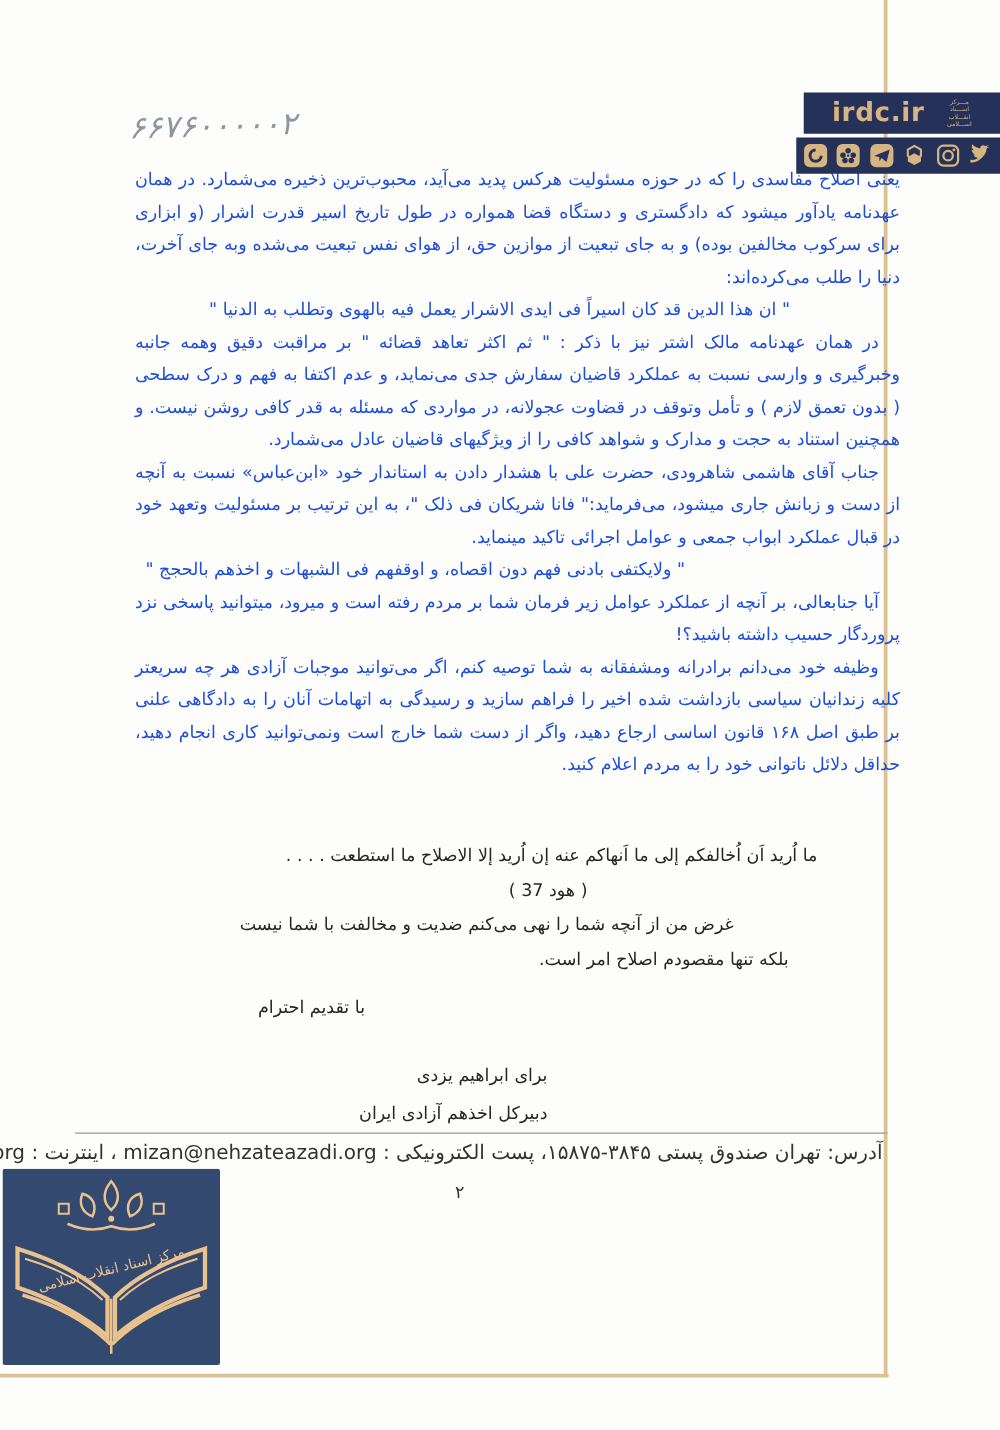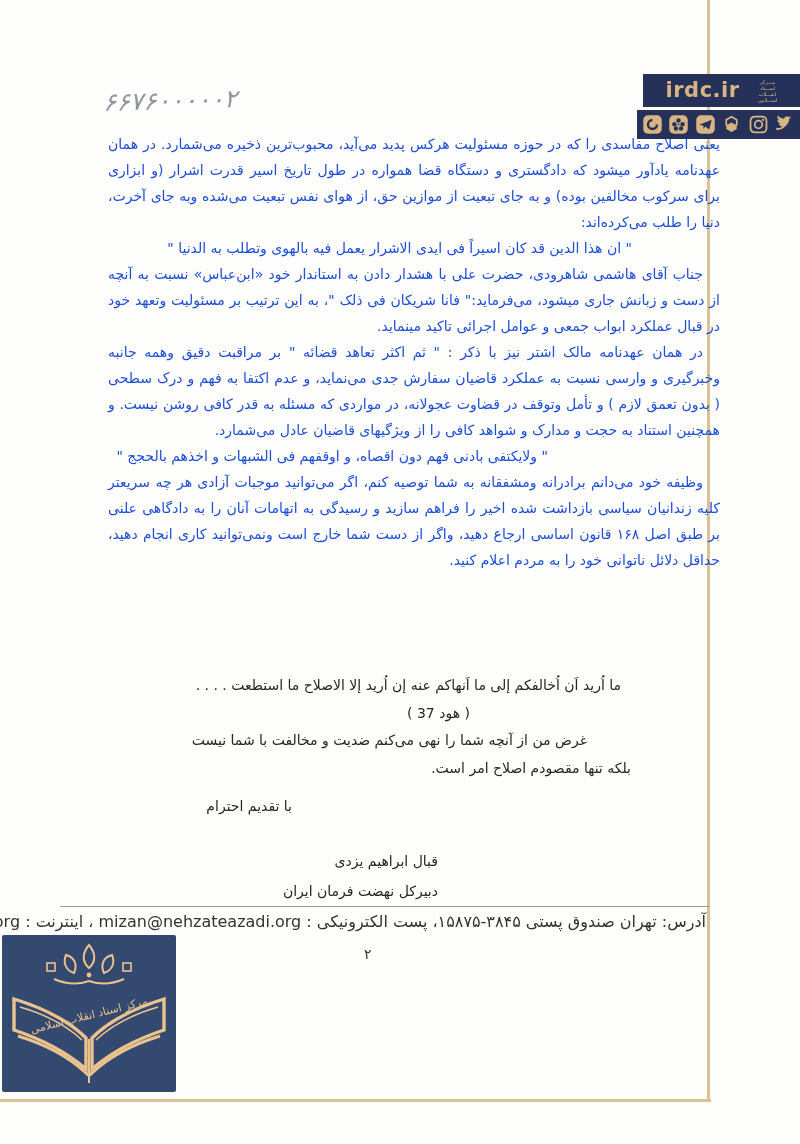--- a/index.html
+++ b/index.html
@@ -29,21 +29,21 @@
   .body-text{position:absolute;left:95px;top:131px;width:612px;direction:rtl;
              text-align:justify;font-size:14px;line-height:26px;color:#1d4ed8;margin-left:13px;}
   .body-text p{margin:0;}
   .indent{text-indent:17px;}
   .quote{text-align:right;padding-right:88px;margin:2px 0 3px;}
   .quote.q2{padding-right:172px;}
 
   .closing{position:absolute;left:95px;top:672px;width:612px;direction:rtl;
            font-size:14px;line-height:27.5px;color:#262626;}
   .closing p{margin:0;text-align:right;}
-  .cl1{padding-right:86px;}
+  .cl1{padding-right:53px;}
   .cl2{padding-right:237px;}
   .cl3{padding-right:120px;}
   .cl4{padding-right:76px;}
 
   .signoff{position:absolute;right:508px;top:798px;direction:rtl;font-size:14px;color:#262626;margin-left:12px;}
   .signature{position:absolute;right:362px;top:846px;direction:rtl;text-align:right;
              font-size:14px;line-height:30px;color:#262626;}
 
   
   .footer-rule{position:absolute;left:60px;top:906px;width:650px;height:1px;background:#9a9a9a;}
@@ -106,37 +106,38 @@
     <svg class="icon" viewBox="0 0 20 20">
       <path fill="#d7b582" d="M2.2 15.2c2.6.3 5-.4 7-2 4.2-3.2 5.6-7 5.2-8.4l2.3-1.5-2.2.4 1.6-1.9-2.4 1C12.3 1.3 9.9 2.1 9.6 4.5c-2.4-.3-4.5-1.4-6-3.1-.8 1.7-.2 3.5 1.3 4.6-.6 0-1.2-.2-1.7-.5 0 1.8 1.2 3.2 2.9 3.7-.5.1-1 .1-1.6 0 .5 1.5 1.9 2.5 3.5 2.6-1.6 1.2-3.6 1.7-5.8 1.4z"></path>
     </svg>
   </div>
 
   <div class="hand-num">۶۶۷۶۰۰۰۰۰۲</div>
 
   <div class="body-text">
     <p>یعنی اصلاح مفاسدی را که در حوزه مسئولیت هرکس پدید می‌آید، محبوب‌ترین ذخیره می‌شمارد. در همان عهدنامه یادآور میشود که دادگستری و دستگاه قضا همواره در طول تاریخ اسیر قدرت اشرار (و ابزاری برای سرکوب مخالفین بوده) و به جای تبعیت از موازین حق، از هوای نفس تبعیت می‌شده وبه جای آخرت، دنیا را طلب می‌کرده‌اند:</p>
     <p class="quote">" ان هذا الدین قد کان اسیراً فی ایدی الاشرار یعمل فیه بالهوی وتطلب به الدنیا "</p>
+    <p class="indent">در همان عهدنامه مالک اشتر نیز با ذکر : " ثم اکثر تعاهد قضائه " بر مراقبت دقیق وهمه جانبه وخبرگیری و وارسی نسبت به عملکرد قاضیان سفارش جدی می‌نماید، و عدم اکتفا به فهم و درک سطحی ( بدون تعمق لازم ) و تأمل وتوقف در قضاوت عجولانه، در مواردی که مسئله به قدر کافی روشن نیست. و همچنین استناد به حجت و مدارک و شواهد کافی را از ویژگیهای قاضیان عادل می‌شمارد.</p>
     <p class="indent">جناب آقای هاشمی شاهرودی، حضرت علی با هشدار دادن به استاندار خود «ابن‌عباس» نسبت به آنچه از دست و زبانش جاری میشود، می‌فرماید:" فانا شریکان فی ذلک "، به این ترتیب بر مسئولیت وتعهد خود در قبال عملکرد ابواب جمعی و عوامل اجرائی تاکید مینماید.</p>
-    <p class="indent">در همان عهدنامه مالک اشتر نیز با ذکر : " ثم اکثر تعاهد قضائه " بر مراقبت دقیق وهمه جانبه وخبرگیری و وارسی نسبت به عملکرد قاضیان سفارش جدی می‌نماید، و عدم اکتفا به فهم و درک سطحی ( بدون تعمق لازم ) و تأمل وتوقف در قضاوت عجولانه، در مواردی که مسئله به قدر کافی روشن نیست. و همچنین استناد به حجت و مدارک و شواهد کافی را از ویژگیهای قاضیان عادل می‌شمارد.</p>
     <p class="quote q2">" ولایکتفی بادنی فهم دون اقصاه، و اوقفهم فی الشبهات و اخذهم بالحجج "</p>
+    <p class="indent">آیا جنابعالی، بر آنچه از عملکرد عوامل زیر فرمان شما بر مردم رفته است و میرود، میتوانید پاسخی نزد پروردگار حسیب داشته باشید؟!</p>
     <p class="indent">وظیفه خود می‌دانم برادرانه ومشفقانه به شما توصیه کنم، اگر می‌توانید موجبات آزادی هر چه سریعتر کلیه زندانیان سیاسی بازداشت شده اخیر را فراهم سازید و رسیدگی به اتهامات آنان را به دادگاهی علنی بر طبق اصل ۱۶۸ قانون اساسی ارجاع دهید، واگر از دست شما خارج است ونمی‌توانید کاری انجام دهید، حداقل دلائل ناتوانی خود را به مردم اعلام کنید.</p>
   </div>
 
   <div class="closing">
     <p class="cl1">ما اُرید اَن اُخالفکم إلی ما اَنهاکم عنه إن اُرید إلا الاصلاح ما استطعت . . . .</p>
     <p class="cl2">( هود 37 )</p>
     <p class="cl3">غرض من از آنچه شما را نهی می‌کنم ضدیت و مخالفت با شما نیست</p>
     <p class="cl4">بلکه تنها مقصودم اصلاح امر است.</p>
   </div>
 
   <div class="signoff">با تقدیم احترام</div>
   <div class="signature">
-    <div>قبال ابراهیم یزدی</div>
-    <div>دبیرکل نهضت فرمان ایران</div>
+    <div>برای ابراهیم یزدی</div>
+    <div>دبیرکل اخذهم آزادی ایران</div>
   </div>
 
   <div class="footer-rule"></div>
   <div class="footer-text">آدرس: تهران صندوق پستی ۳۸۴۵-۱۵۸۷۵، پست الکترونیکی : mizan@nehzateazadi.org ، اینترنت : http://www.nehzateazadi.org/</div>
   <div class="page-num">۲</div>
 
   <div class="stamp">
     <svg width="174" height="157" viewBox="0 0 174 157">
       <rect x="0" y="0" width="174" height="157" rx="2" fill="#33496f"></rect>
 

